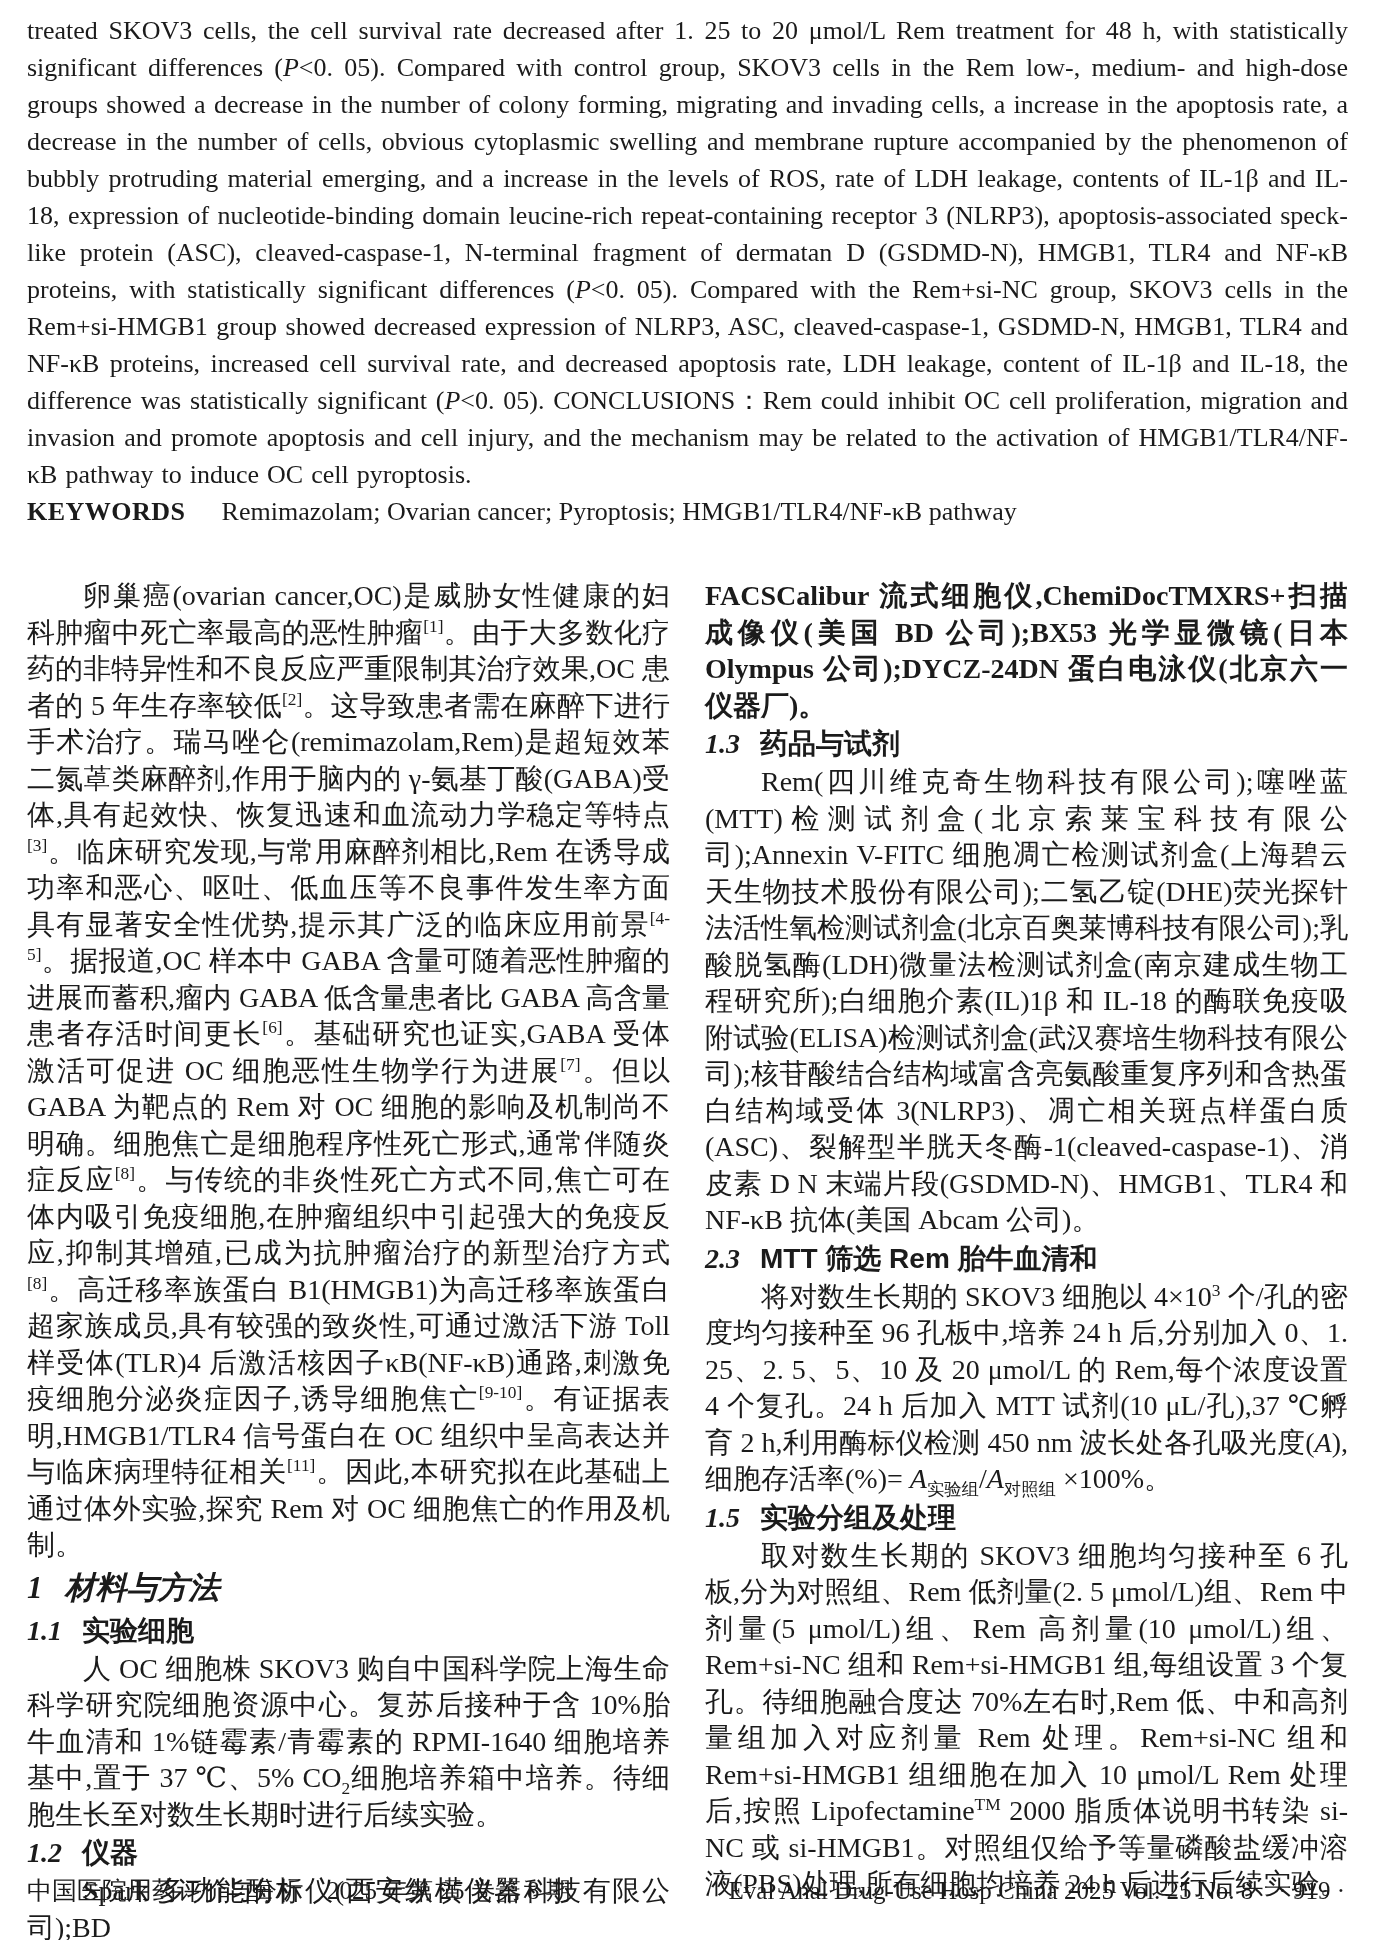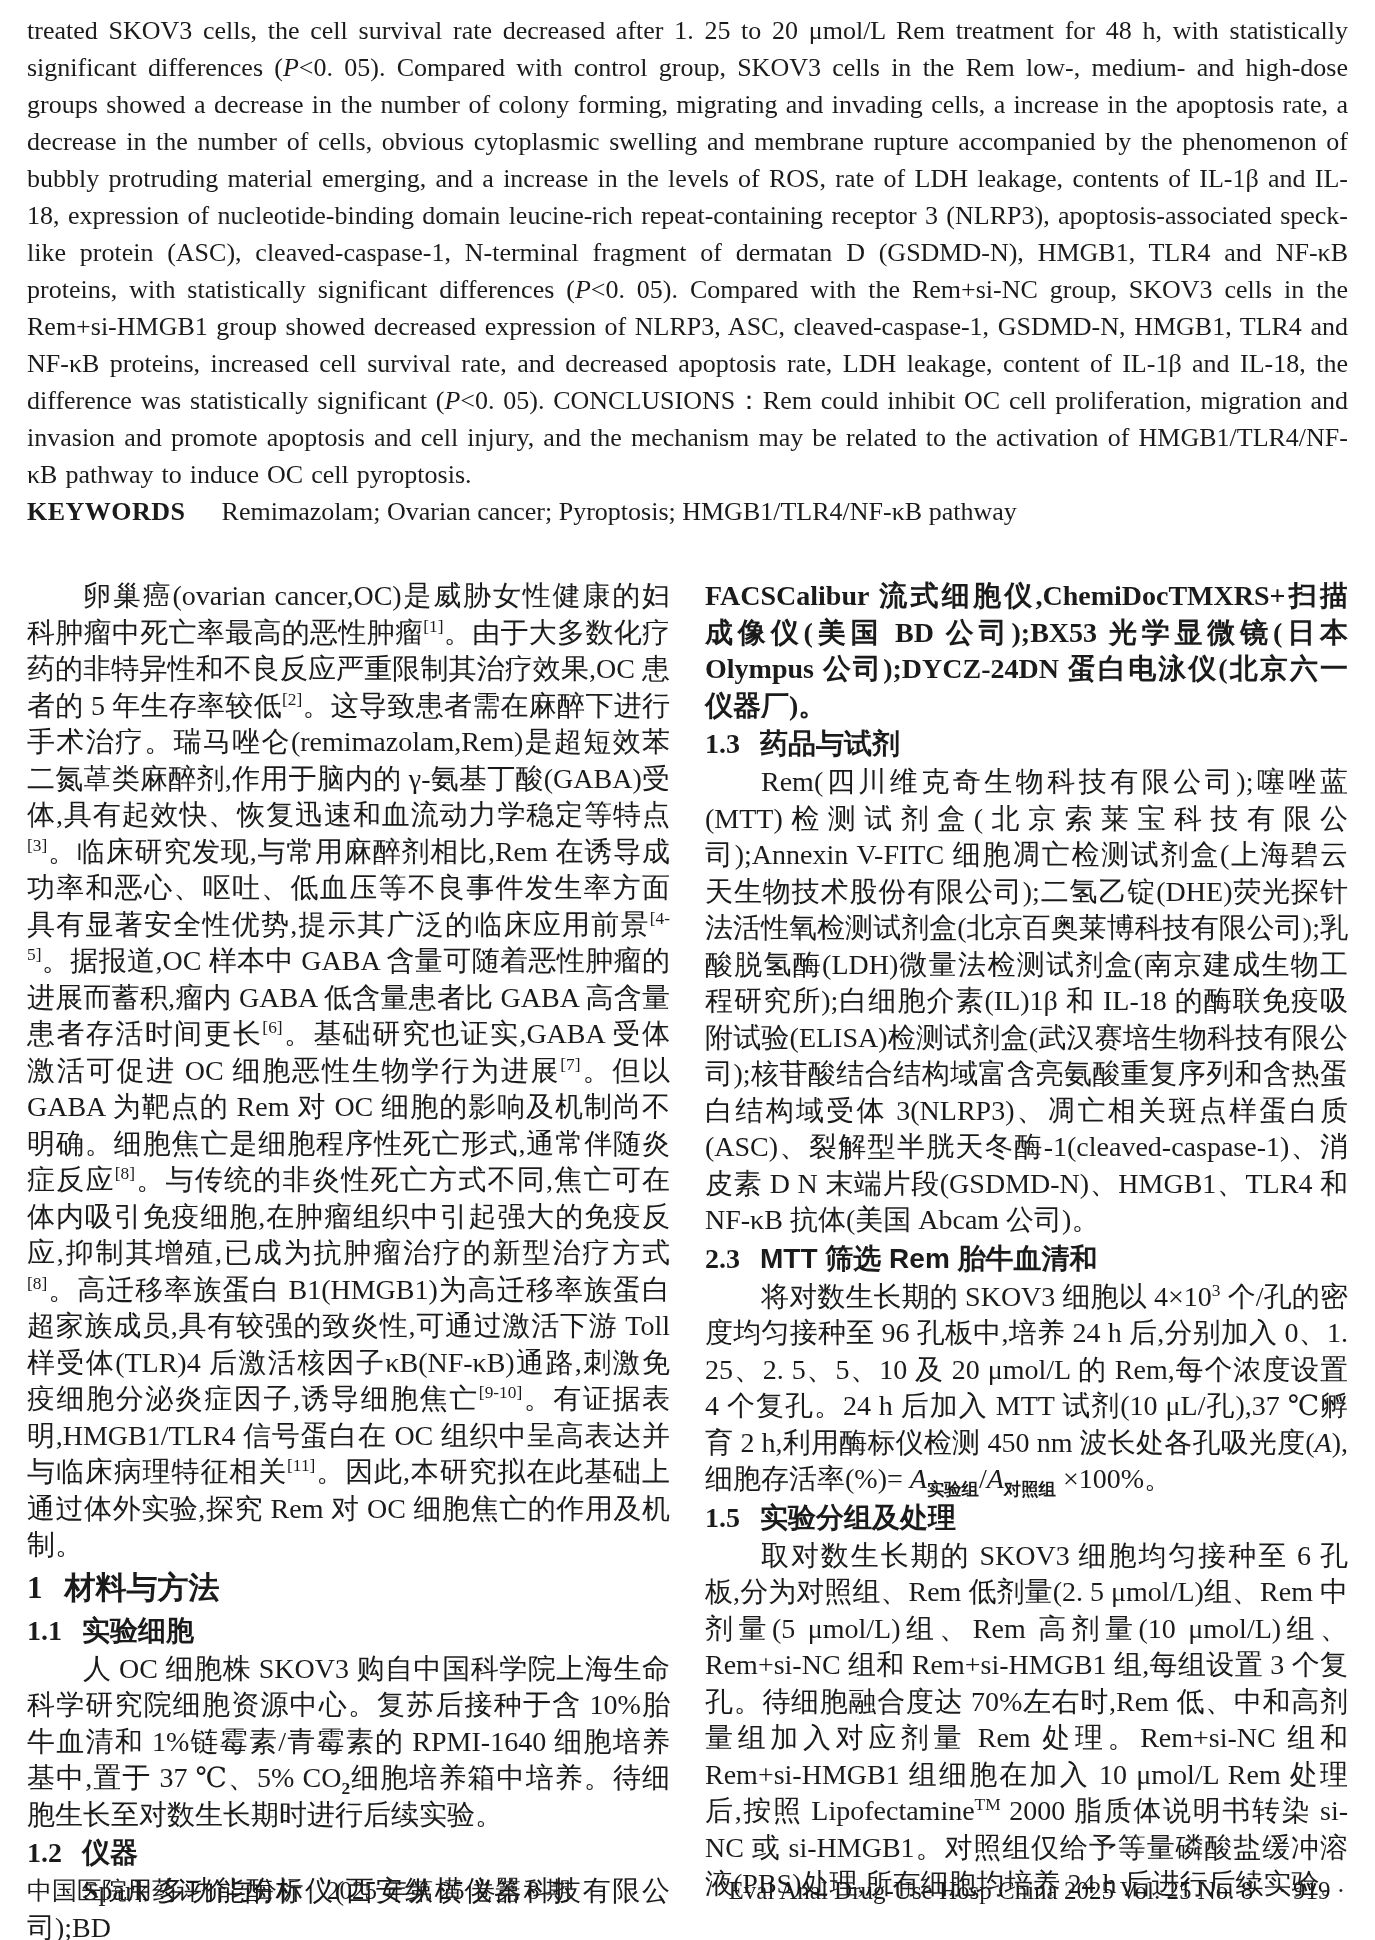--- a/index.html
+++ b/index.html
@@ -42,39 +42,40 @@
     line-height: 36.5px;
     text-align: justify;
   }
   .para { margin: 0; text-indent: 2em; }
   .para.noindent { text-indent: 0; font-weight: bold; }
   .h1 {
     font-size: 31px;
     font-weight: bold;
     line-height: 44px;
     margin: 2px 0 1px 0;
+    font-style: italic;
   }
   .h2 {
     font-size: 28px;
     font-weight: bold;
     line-height: 40px;
     margin: 0;
   }
   .h-num {
     font-family: "Liberation Serif", "DejaVu Serif", serif;
     font-weight: bold;
   }
   .h1 .h-num { margin-right: 22px; }
-  .h2 .h-num { margin-right: 20px; }
+  .h2 .h-num { margin-right: 20px; font-style: italic; }
   .h-title {
     font-family: "Liberation Sans", "DejaVu Sans", sans-serif;
     font-weight: bold;
   }
   .seg-sup { vertical-align: super; font-size: 0.62em; line-height: 0; }
-  .seg-sub { vertical-align: sub;   font-size: 0.62em; line-height: 0; font-weight: bold; }
+  .seg-sub { vertical-align: sub;   font-size: 0.62em; line-height: 0; }
   .seg-i   { font-style: italic; }
   .footer {
     position: absolute;
     left: 27px;
     right: 30px;
     bottom: 33px;
     display: flex;
     justify-content: space-between;
     font-size: 25px;
     line-height: 32px;

